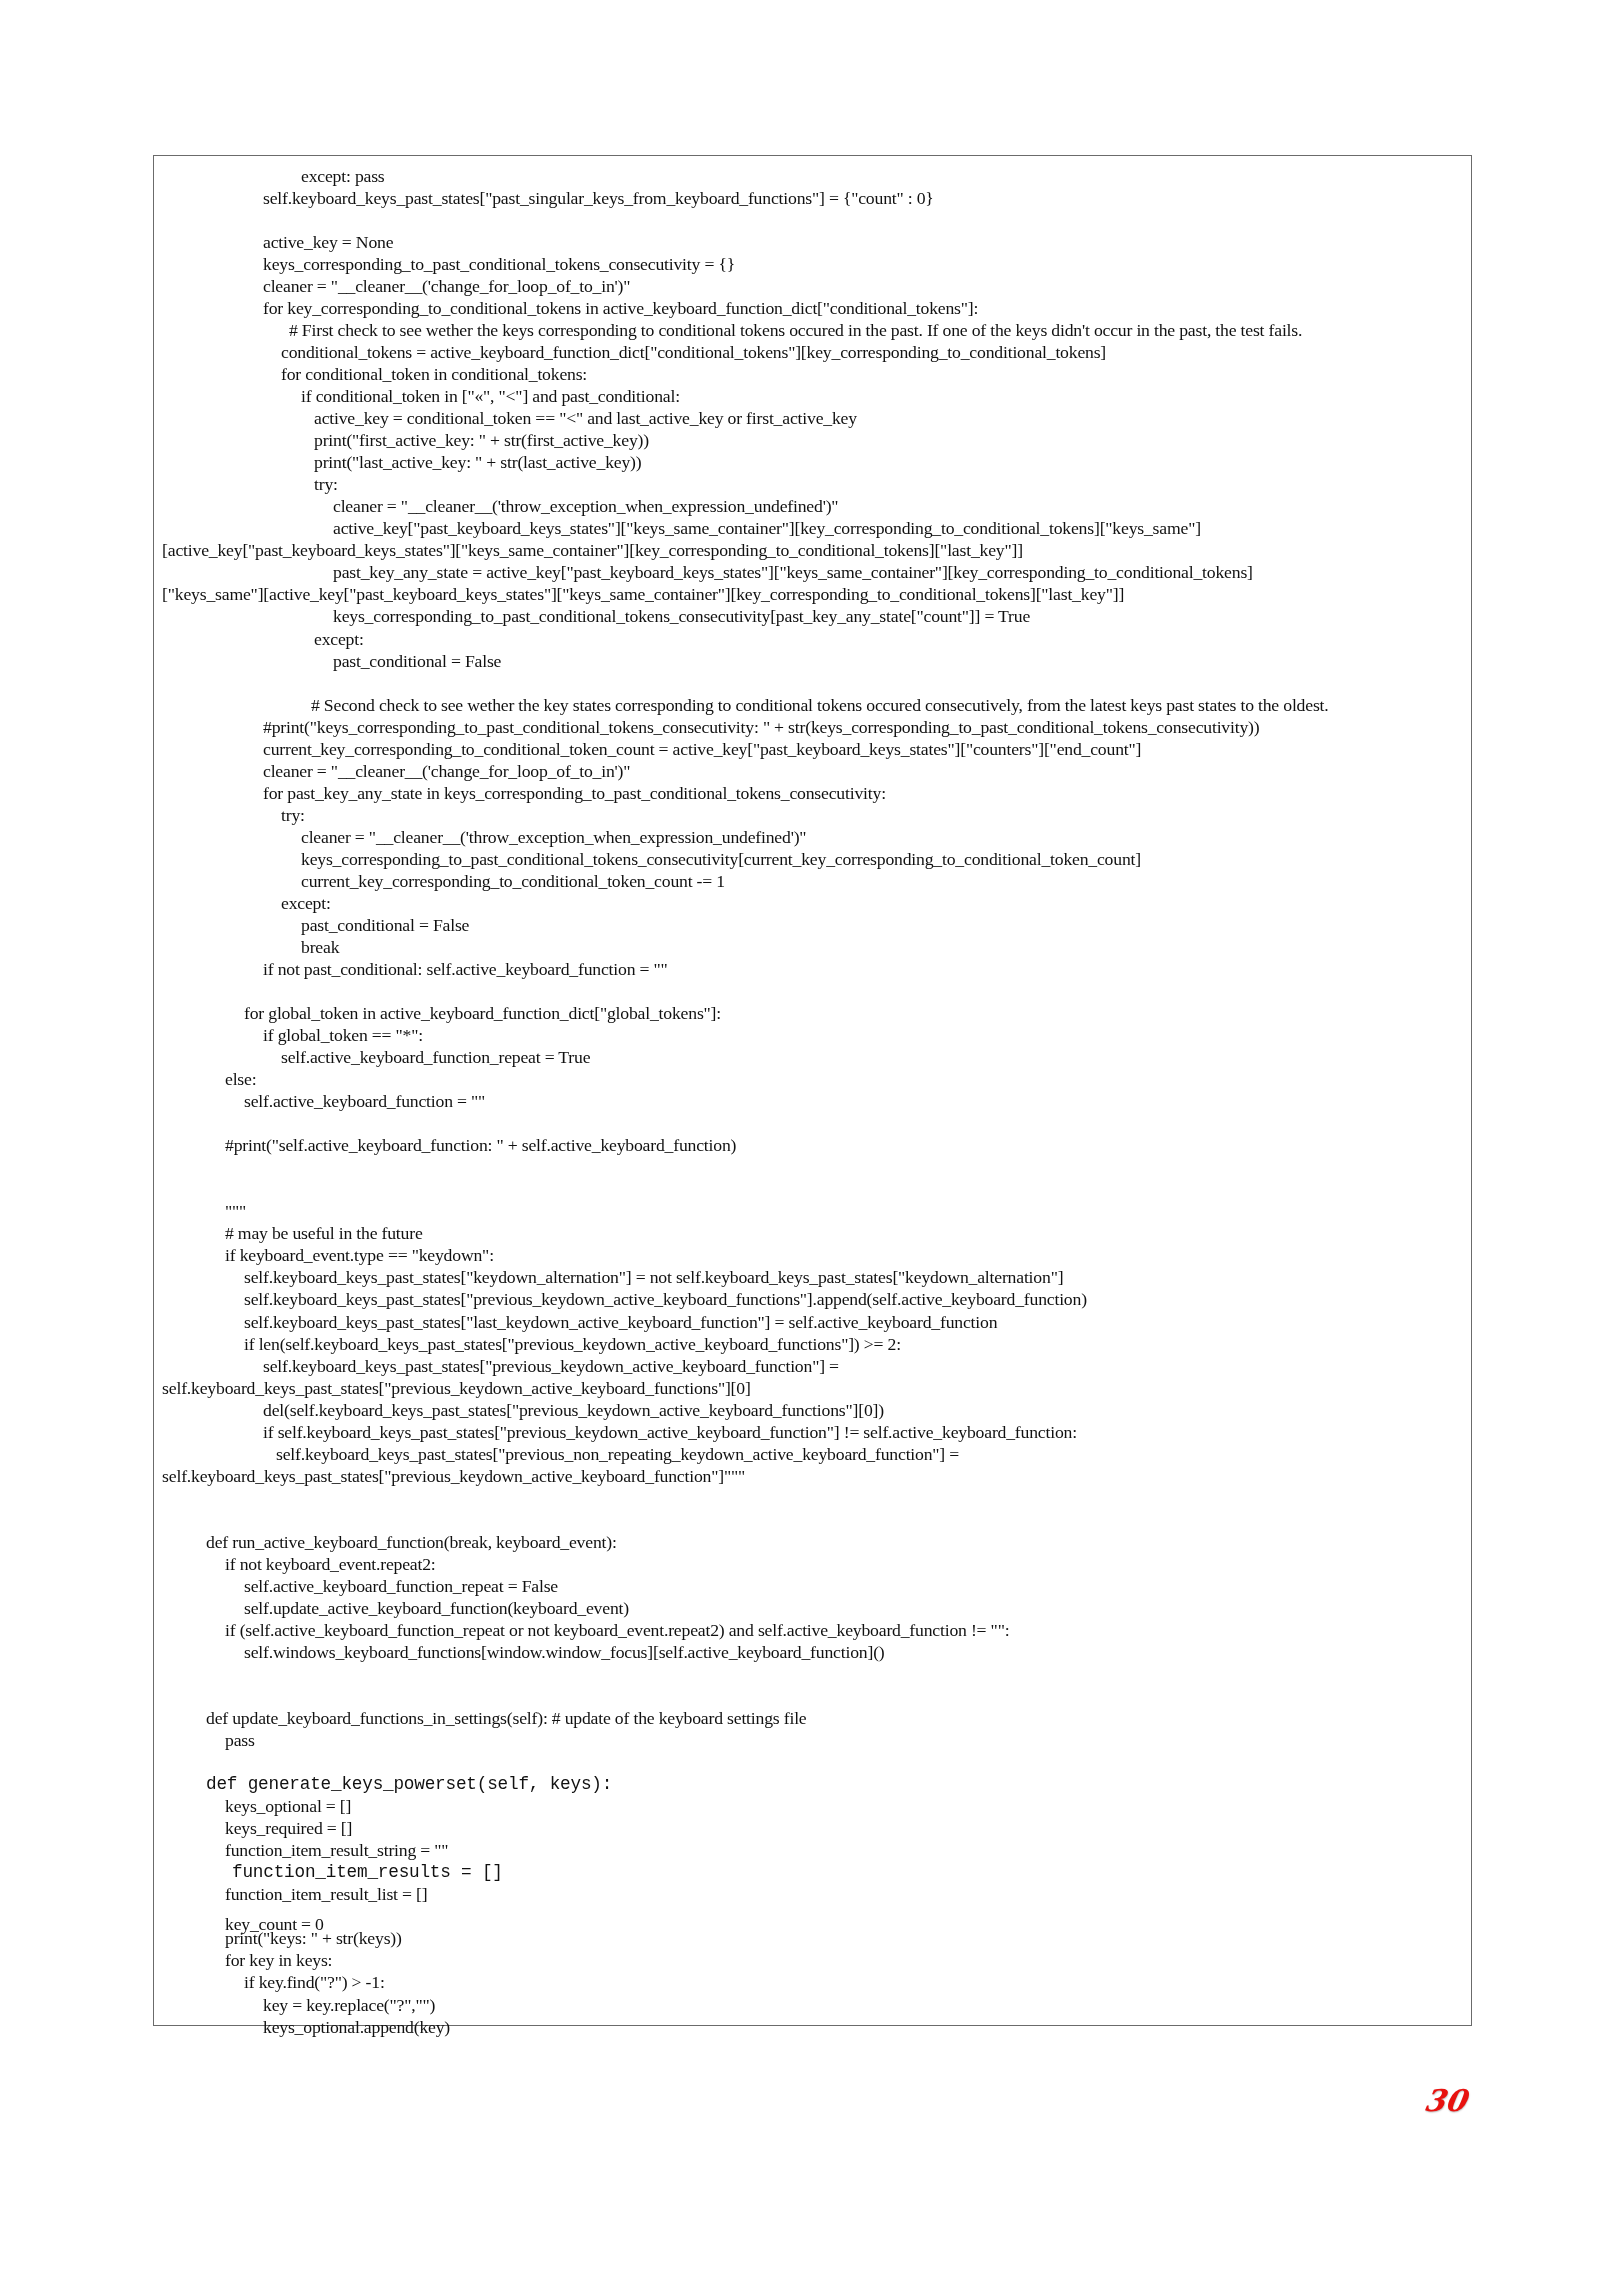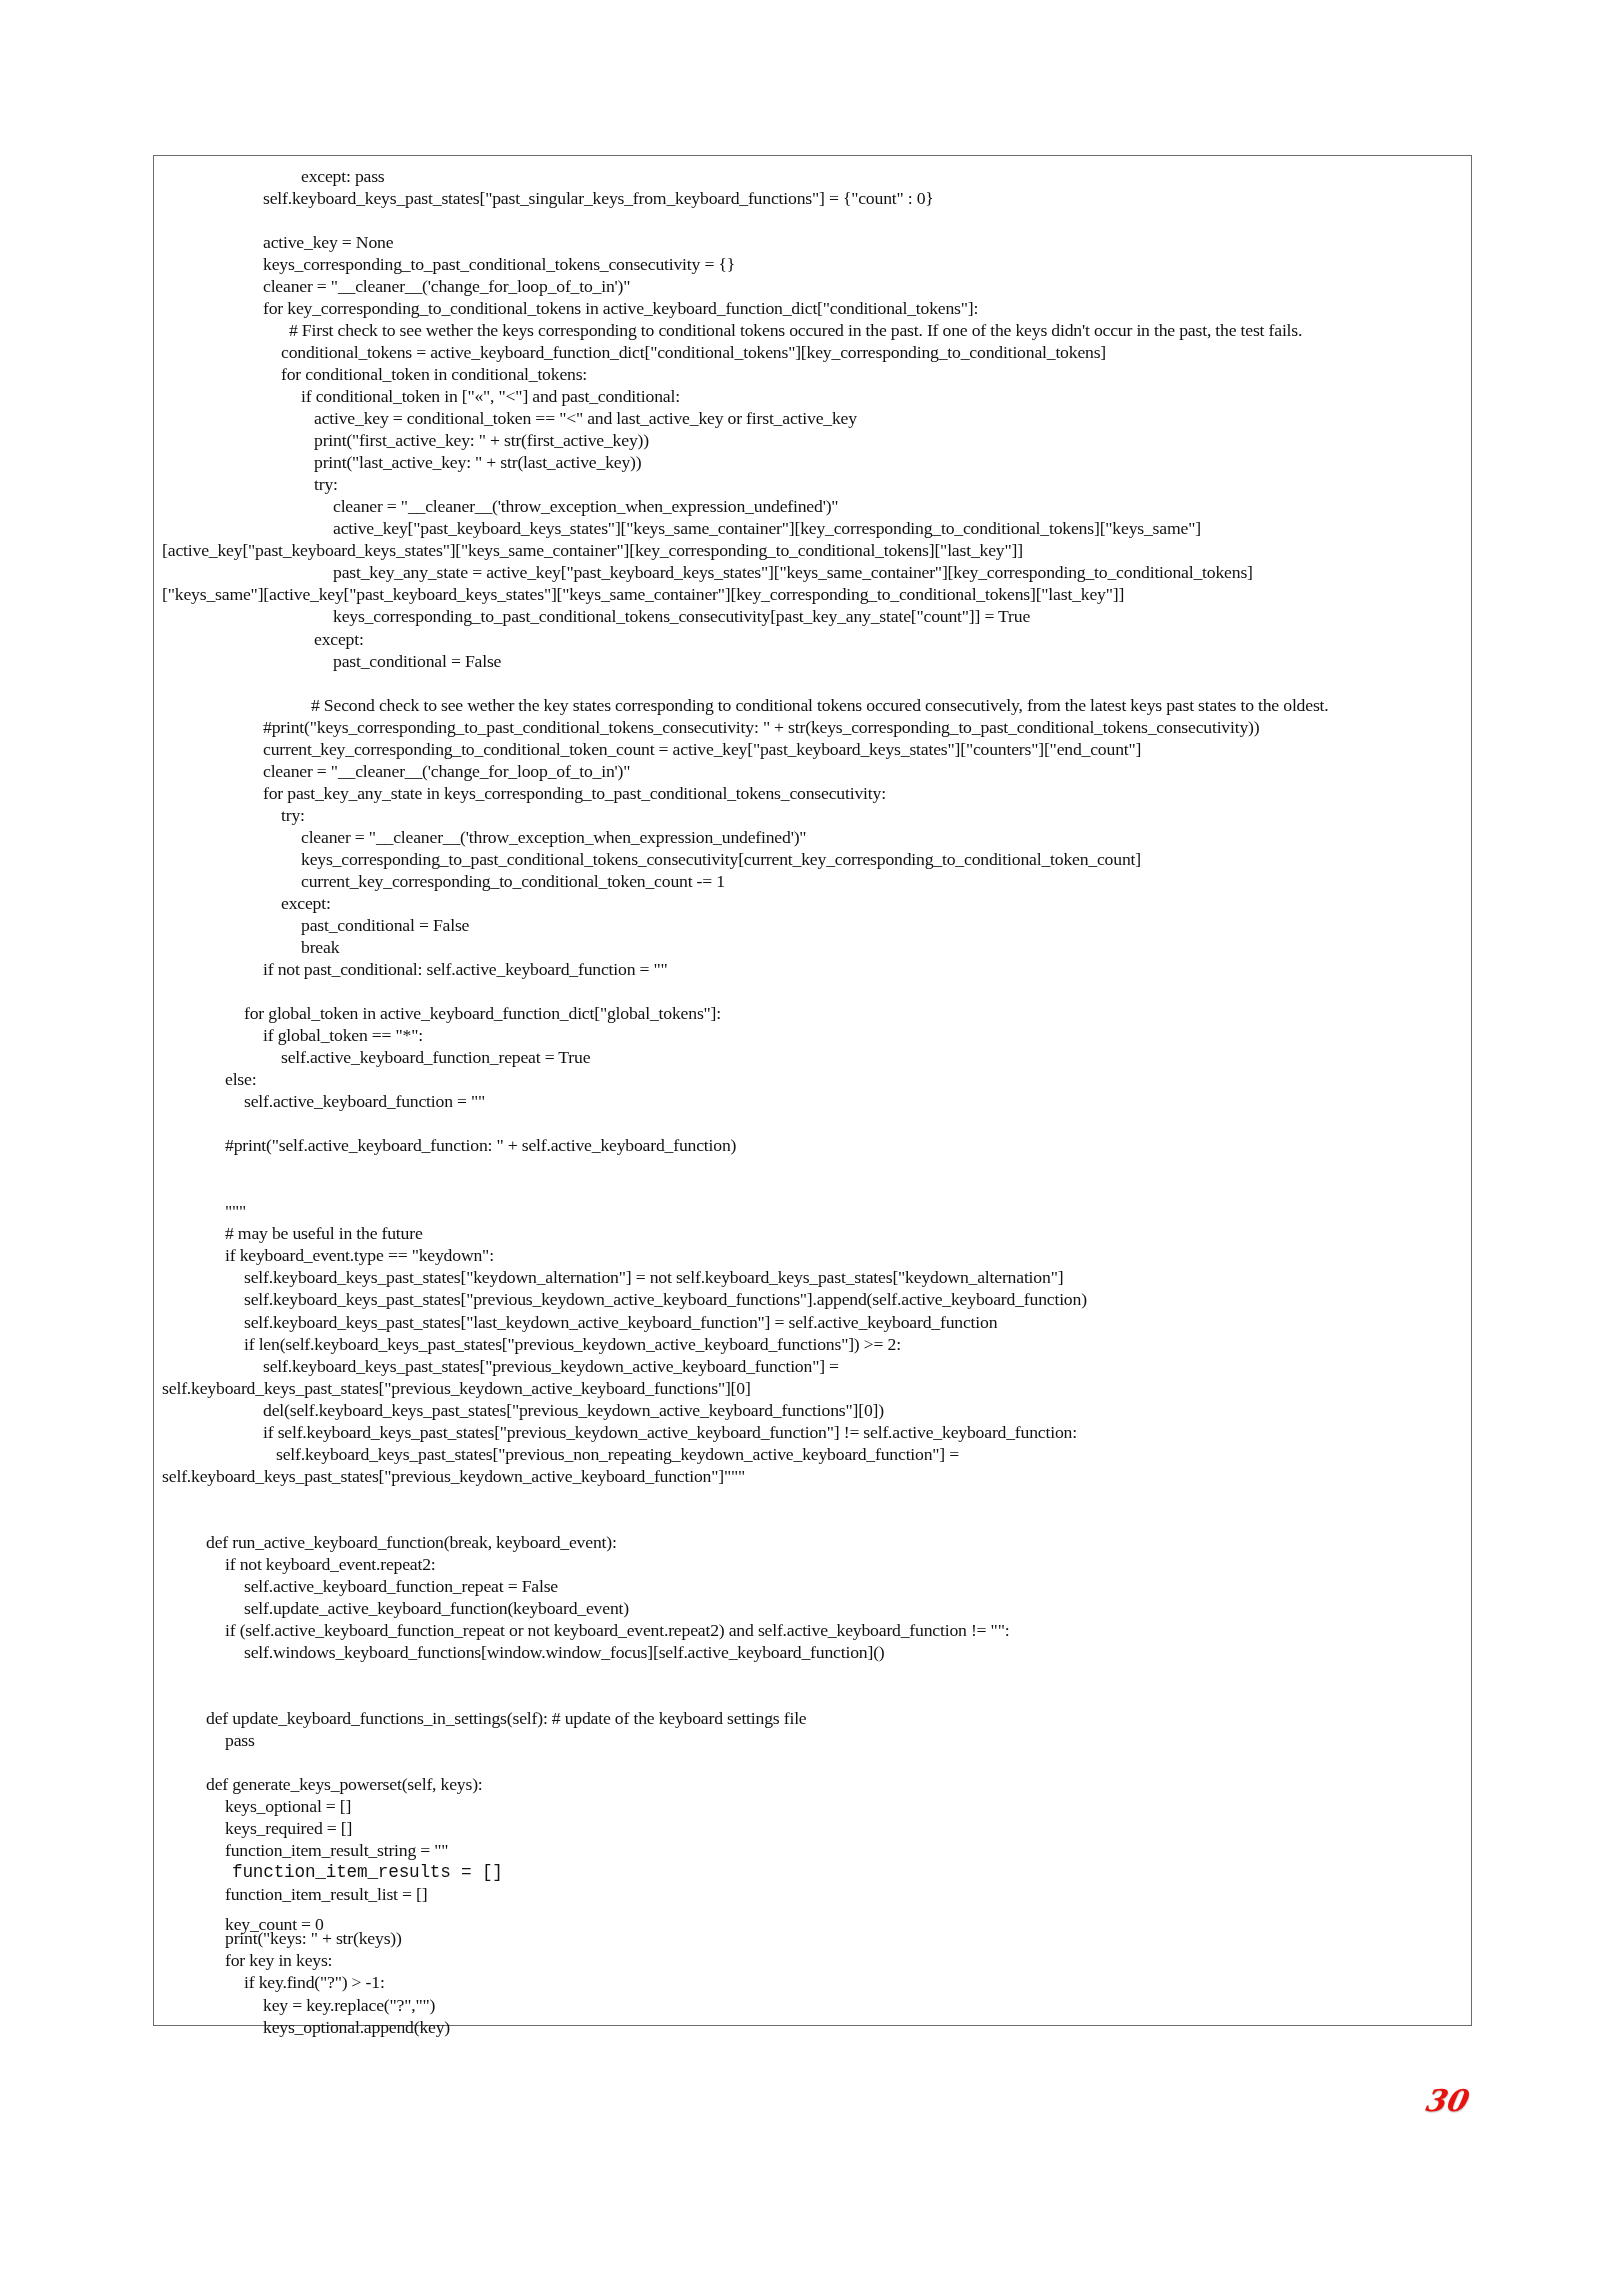--- a/index.html
+++ b/index.html
@@ -94,21 +94,21 @@
         <div class="code-line" style="left: 71px; top: 1397px;">if not keyboard_event.repeat2:</div>
         <div class="code-line" style="left: 90px; top: 1419px;">self.active_keyboard_function_repeat = False</div>
         <div class="code-line" style="left: 90px; top: 1441px;">self.update_active_keyboard_function(keyboard_event)</div>
         <div class="code-line" style="left: 71px; top: 1463px;">if (self.active_keyboard_function_repeat or not keyboard_event.repeat2) and self.active_keyboard_function != "":</div>
         <div class="code-line" style="left: 90px; top: 1485px;">self.windows_keyboard_functions[window.window_focus][self.active_keyboard_function]()</div>
         <div class="code-line" style="left: 52px; top: 1507px;"></div>
         <div class="code-line" style="left: 52px; top: 1529px;"></div>
         <div class="code-line" style="left: 52px; top: 1551px; font-family: Liberation Serif, serif;">def update_keyboard_functions_in_settings(self): # update of the keyboard settings file</div>
         <div class="code-line" style="left: 71px; top: 1573px;">pass</div>
         <div class="code-line" style="left: 52px; top: 1595px;"></div>
-        <div class="code-line" style="left: 52px; top: 1617px;">def generate_keys_powerset(self, keys):</div>
+        <div class="code-line" style="left: 52px; top: 1617px; font-family: Liberation Mono, monospace;">def generate_keys_powerset(self, keys):</div>
         <div class="code-line" style="left: 71px; top: 1639px;">keys_optional = []</div>
         <div class="code-line" style="left: 71px; top: 1661px;">keys_required = []</div>
         <div class="code-line" style="left: 71px; top: 1683px;">function_item_result_string = ""</div>
         <div class="code-line" style="left: 78px; top: 1705px; font-family: Liberation Mono, monospace;">function_item_results = []</div>
         <div class="code-line" style="left: 71px; top: 1727px;">function_item_result_list = []</div>
         <div class="code-line" style="left: 71px; top: 1749px; margin-top: 8px;">key_count = 0</div>
         <div class="code-line" style="left: 71px; top: 1771px;">print("keys: " + str(keys))</div>
         <div class="code-line" style="left: 71px; top: 1793px;">for key in keys:</div>
         <div class="code-line" style="left: 90px; top: 1815px;">if key.find("?") &gt; -1:</div>
         <div class="code-line" style="left: 109px; top: 1838px;">key = key.replace("?","")</div>

